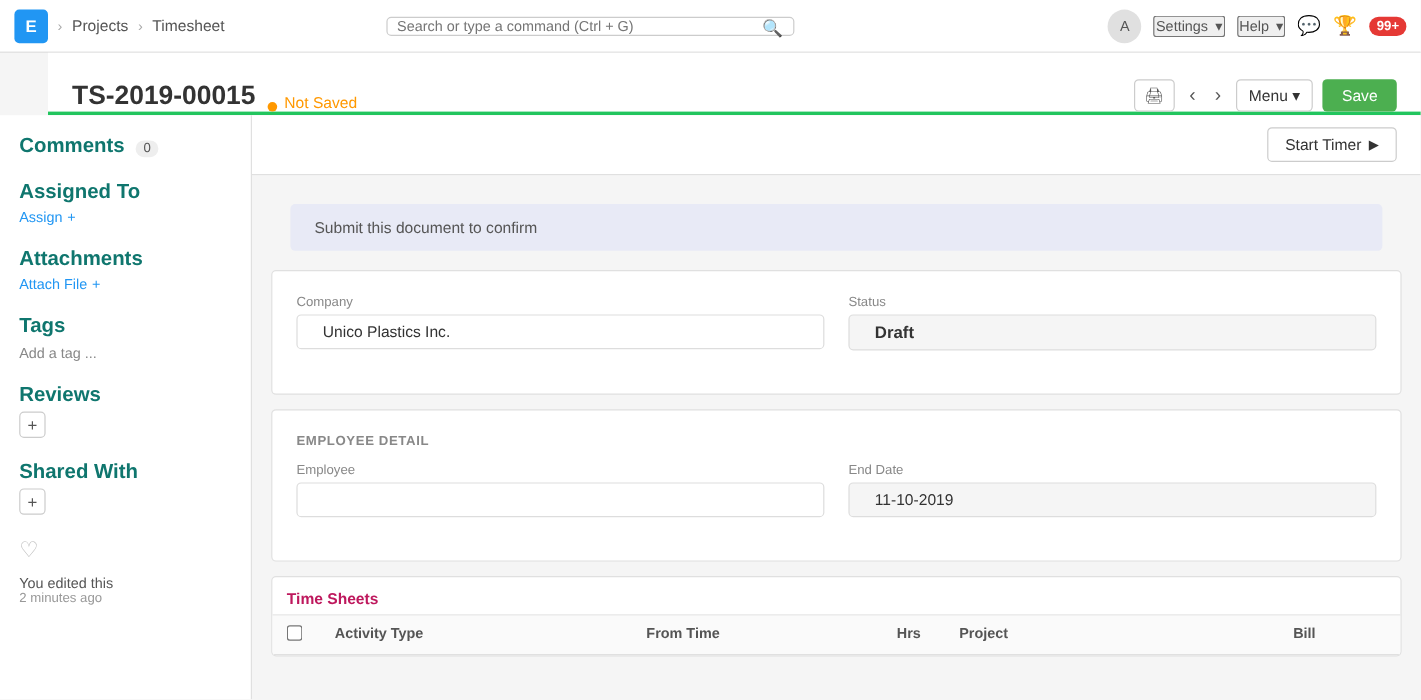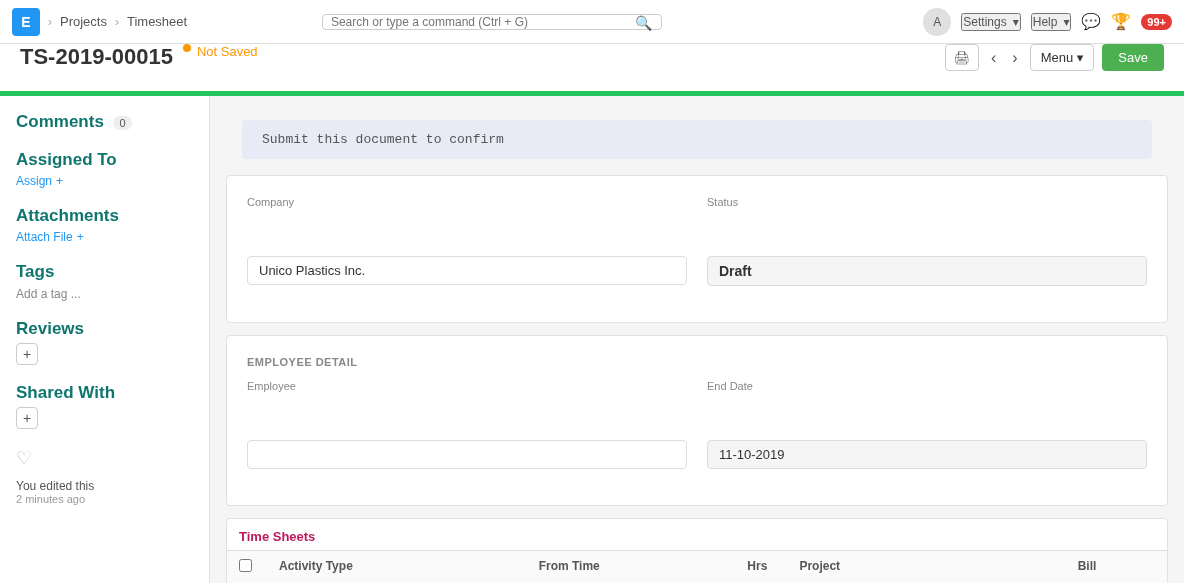--- a/index.html
+++ b/index.html
@@ -29,22 +29,22 @@
     .nav-avatar { width: 28px; height: 28px; background: #e0e0e0; border-radius: 50%; display: flex; align-items: center; justify-content: center; font-size: 12px; color: #555; }
     .nav-btn { font-size: 12px; color: #555; cursor: pointer; display: flex; align-items: center; gap: 6px; }
     .nav-icon-btn { font-size: 16px; color: #888; cursor: pointer; }
     .nav-badge {
       background: #e53935; color: #fff; font-size: 11px; font-weight: bold;
       padding: 2px 6px; border-radius: 10px; cursor: pointer;
     }
 
     
     .page-header {
-      background: #fff; border-bottom: 5px solid #22c55e;
-      display: flex; align-items: flex-start; padding: 0 20px; height: 52px;
+      background: #fff; border-bottom: 3px solid #22c55e;
+      display: flex; align-items: flex-end; padding: 0 20px; height: 52px; margin-left: 40px;
     }
     .doc-id { font-size: 22px; font-weight: bold; color: #333; margin-right: 10px; }
     .status-dot { width: 8px; height: 8px; background: #ff9800; border-radius: 50%; display: inline-block; margin-right: 6px; }
     .not-saved { color: #ff9800; font-size: 13px; }
     .header-actions { margin-left: auto; display: flex; align-items: center; gap: 8px; }
     .btn-icon { background: none; border: 1px solid #ccc; border-radius: 4px; padding: 5px 8px; cursor: pointer; color: #555; font-size: 13px; }
     .btn-nav { background: none; border: none; cursor: pointer; color: #555; font-size: 16px; padding: 4px; }
     .btn-menu { background: #fff; border: 1px solid #ccc; border-radius: 4px; padding: 5px 10px; cursor: pointer; font-size: 13px; color: #333; }
     .btn-save { background: #4caf50; color: #fff; border: none; border-radius: 4px; padding: 6px 16px; cursor: pointer; font-size: 13px; font-weight: 500; }
 
@@ -95,21 +95,21 @@
 
     
     .form-area { padding: 16px; }
     .form-card { background: #fff; border: 1px solid #e0e0e0; border-radius: 4px; padding: 20px; margin-bottom: 12px; }
     .form-row { display: flex; gap: 20px; margin-bottom: 16px; }
     .form-group { flex: 1; }
     .form-group.half { flex: 0 0 calc(50% - 10px); }
     .form-label { font-size: 11px; color: #888; margin-bottom: 4px; }
     .form-input {
       width: 100%; border: 1px solid #ddd; border-radius: 4px;
-      padding: 6px 11px; font-size: 13px; color: #333; background: #fff; outline: none; margin-top: 44px;
+      padding: 6px 21px; font-size: 13px; color: #333; background: #fff; outline: none;
     }
     .form-input[readonly] { background: #f5f5f5; color: #333; }
     .status-val { font-weight: bold; font-size: 14px; color: #333; }
 
     
     .section-header { font-size: 11px; font-weight: 600; color: #888; text-transform: uppercase; margin-bottom: 12px; letter-spacing: 0.5px; }
 
     
     .table-card { background: #fff; border: 1px solid #e0e0e0; border-radius: 4px; overflow: hidden; }
     .table-header { display: flex; background: #fafafa; border-bottom: 1px solid #e0e0e0; padding: 8px 0; }
@@ -211,22 +211,28 @@
     <div class="heart-icon">♡</div>
 
     <div class="activity-section">
       <div class="activity-text">You edited this</div>
       <div class="activity-time">2 minutes ago</div>
     </div>
   </aside>
 
   <main class="main-content">
 
-
-    <div style="padding: 12px 16px 0 16px; font-family: Liberation Mono, monospace;">
+    <div class="timer-bar">
+      <button class="btn-start-timer">
+        <span>Start Timer</span>
+        <span style="font-size:11px;">▶</span>
+      </button>
+    </div>
+
+    <div style="padding: 12px 16px 0 16px;">
       <div class="submit-banner">Submit this document to confirm</div>
     </div>
 
     <div class="form-area">
 
       <div class="form-card">
         <div class="form-row">
           <div class="form-group half">
             <div class="form-label">Company</div>
             <input class="form-input" type="text" value="Unico Plastics Inc." style="">

